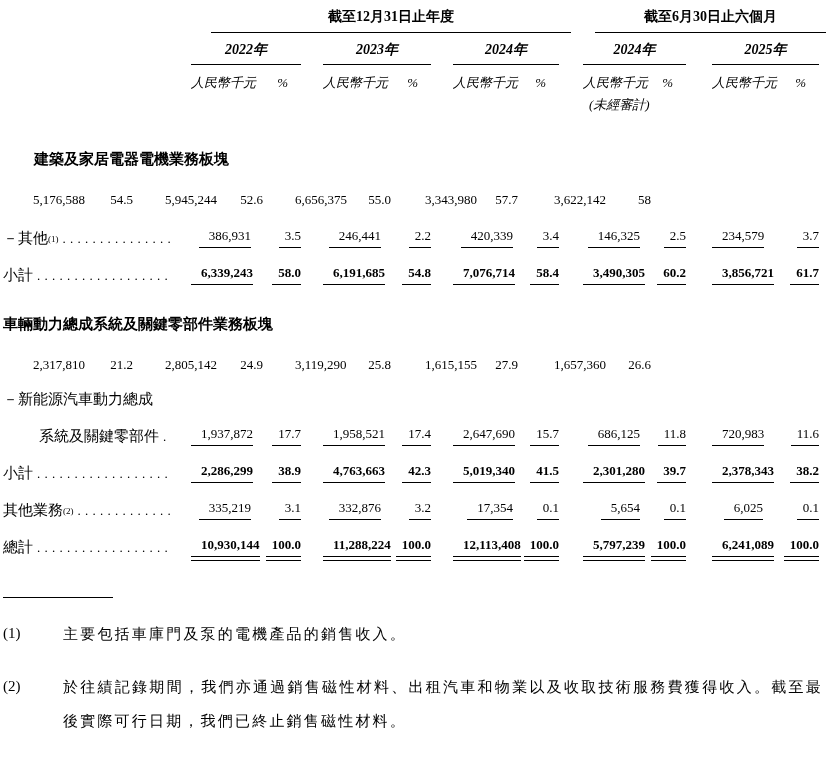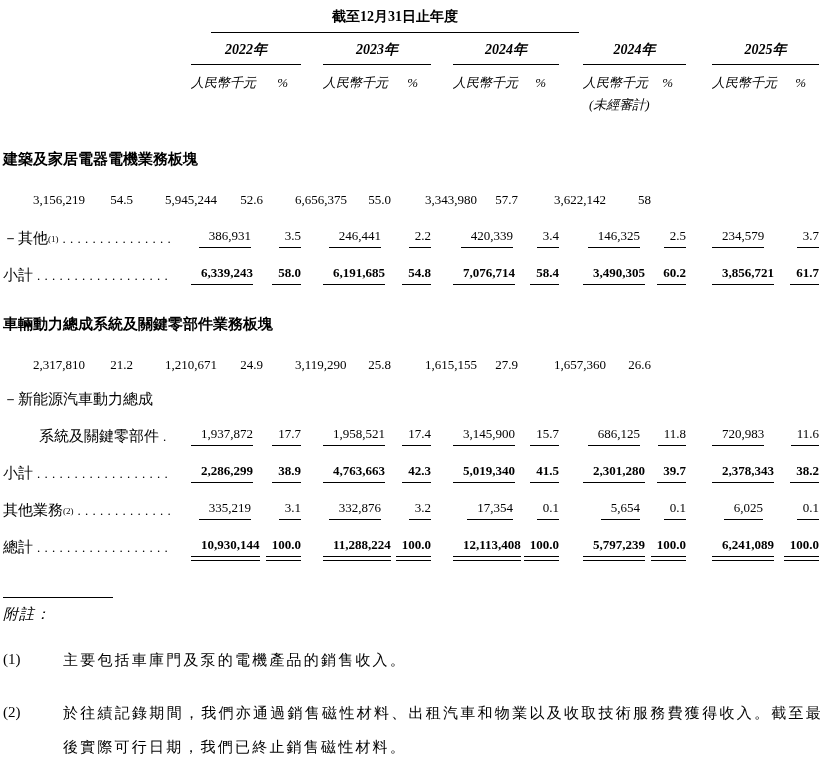--- a/index.html
+++ b/index.html
@@ -40,21 +40,21 @@
     display:flex; justify-content:space-between; align-items:baseline;
     font-style:italic; font-size:13px; border-bottom:none;
   }
   .ub .upct { padding-right:13px; }
   .unaudrow { margin-top:4px; height:20px; align-items:flex-start; }
   .unaud { font-style:italic; font-size:13px; padding-left:6px; }
 
   
   .rows { margin-top:32px; }
   .section { font-weight:bold; font-size:15px; height:26px; margin-top:28px; line-height:22px; }
-  .section:first-child { margin-top:0; }
+  .section:first-child { margin-top:0;margin-left:31px; }
   .row { display:flex; align-items:flex-end; height:37px; }
   .row.label-row { height:33px;align-items:flex-end; }
   .label-cell {
     width:168px; flex:none; display:flex; align-items:baseline;
     font-size:15px; overflow:hidden; white-space:nowrap;
   }
   .lbl.indent { padding-left:36px; }
   sup.supref { font-size:9px; line-height:0; transform:translateY(-1px); }
   .leader { flex:1; overflow:hidden; white-space:nowrap; }
   .leader::before {
@@ -94,20 +94,21 @@
   }
 </style>
 </head>
 <body>
 
 <div class="page">
 
   <div class="frow">
     <div class="sp188"></div>
     <div class="gtitle g13">截至12月31日止年度</div>
+    <div class="gtitle g45">截至6月30日止六個月</div>
   </div>
 
   <div class="frow yearrow">
     <div class="sp168"></div>
     <div class="yb b1">2022年</div>
     <div class="yb b2">2023年</div>
     <div class="yb b3">2024年</div>
     <div class="yb b4">2024年</div>
     <div class="yb b5">2025年</div>
   </div>
@@ -137,21 +138,21 @@
   </div>
 
   <div class="frow unaudrow">
     <div style="width:580px;flex:none"></div>
     <div class="unaud">(未經審計)</div>
   </div>
 
   <div class="rows">
       <div class="section">建築及家居電器電機業務板塊</div>
       <div class="row">
-        <div class="cell v v1"><span class="n">3,156,219</span></div>
+        <div class="cell v v1"><span class="n">5,176,588</span></div>
         <div class="cell p p1"><span class="n">54.5</span></div>
         <div class="cell v v2"><span class="n">5,945,244</span></div>
         <div class="cell p p2"><span class="n">52.6</span></div>
         <div class="cell v v3"><span class="n">6,656,375</span></div>
         <div class="cell p p3"><span class="n">55.0</span></div>
         <div class="cell v v4"><span class="n">3,343,980</span></div>
         <div class="cell p p4"><span class="n">57.7</span></div>
         <div class="cell v v5"><span class="n">3,622,142</span></div>
         <div class="cell p p5"><span class="n">58</span></div>
       </div>
@@ -185,21 +186,21 @@
         <div class="cell p p3"><span class="n">58.4</span></div>
         <div class="cell v v4"><span class="n">3,490,305</span></div>
         <div class="cell p p4"><span class="n">60.2</span></div>
         <div class="cell v v5"><span class="n">3,856,721</span></div>
         <div class="cell p p5"><span class="n">61.7</span></div>
       </div>
       <div class="section">車輛動力總成系統及關鍵零部件業務板塊</div>
       <div class="row">
         <div class="cell v v1"><span class="n">2,317,810</span></div>
         <div class="cell p p1"><span class="n">21.2</span></div>
-        <div class="cell v v2"><span class="n">1,210,671</span></div>
+        <div class="cell v v2"><span class="n">2,805,142</span></div>
         <div class="cell p p2"><span class="n">24.9</span></div>
         <div class="cell v v3"><span class="n">3,119,290</span></div>
         <div class="cell p p3"><span class="n">25.8</span></div>
         <div class="cell v v4"><span class="n">1,615,155</span></div>
         <div class="cell p p4"><span class="n">27.9</span></div>
         <div class="cell v v5"><span class="n">1,657,360</span></div>
         <div class="cell p p5"><span class="n">26.6</span></div>
       </div>
       <div class="row label-row">
         <div class="label-cell">
@@ -208,21 +209,21 @@
       </div>
       <div class="row rule-s">
         <div class="label-cell">
           <span class="lbl indent">系統及關鍵零部件</span>
           <span class="leader"></span>
         </div>
         <div class="cell v v1"><span class="n">1,937,872</span></div>
         <div class="cell p p1"><span class="n">17.7</span></div>
         <div class="cell v v2"><span class="n">1,958,521</span></div>
         <div class="cell p p2"><span class="n">17.4</span></div>
-        <div class="cell v v3"><span class="n">3,145,900</span></div>
+        <div class="cell v v3"><span class="n">2,647,690</span></div>
         <div class="cell p p3"><span class="n">15.7</span></div>
         <div class="cell v v4"><span class="n">686,125</span></div>
         <div class="cell p p4"><span class="n">11.8</span></div>
         <div class="cell v v5"><span class="n">720,983</span></div>
         <div class="cell p p5"><span class="n">11.6</span></div>
       </div>
       <div class="row bold rule-s">
         <div class="label-cell">
           <span class="lbl">小計</span>
           <span class="leader"></span>
@@ -267,21 +268,20 @@
         <div class="cell v v3"><span class="n">12,113,408</span></div>
         <div class="cell p p3"><span class="n">100.0</span></div>
         <div class="cell v v4"><span class="n">5,797,239</span></div>
         <div class="cell p p4"><span class="n">100.0</span></div>
         <div class="cell v v5"><span class="n">6,241,089</span></div>
         <div class="cell p p5"><span class="n">100.0</span></div>
       </div>
     </div>
 
   <div class="notes-sep"></div>
-  <div class="notes-heading">附註：</div>
   <div class="note">
     <div class="note-num">(1)</div>
     <div class="note-text">主要包括車庫門及泵的電機產品的銷售收入。</div>
   </div>
   <div class="note">
     <div class="note-num">(2)</div>
     <div class="note-text">於往績記錄期間，我們亦通過銷售磁性材料、出租汽車和物業以及收取技術服務費獲得收入。截至最後實際可行日期，我們已終止銷售磁性材料。</div>
   </div>
 
 </div>

